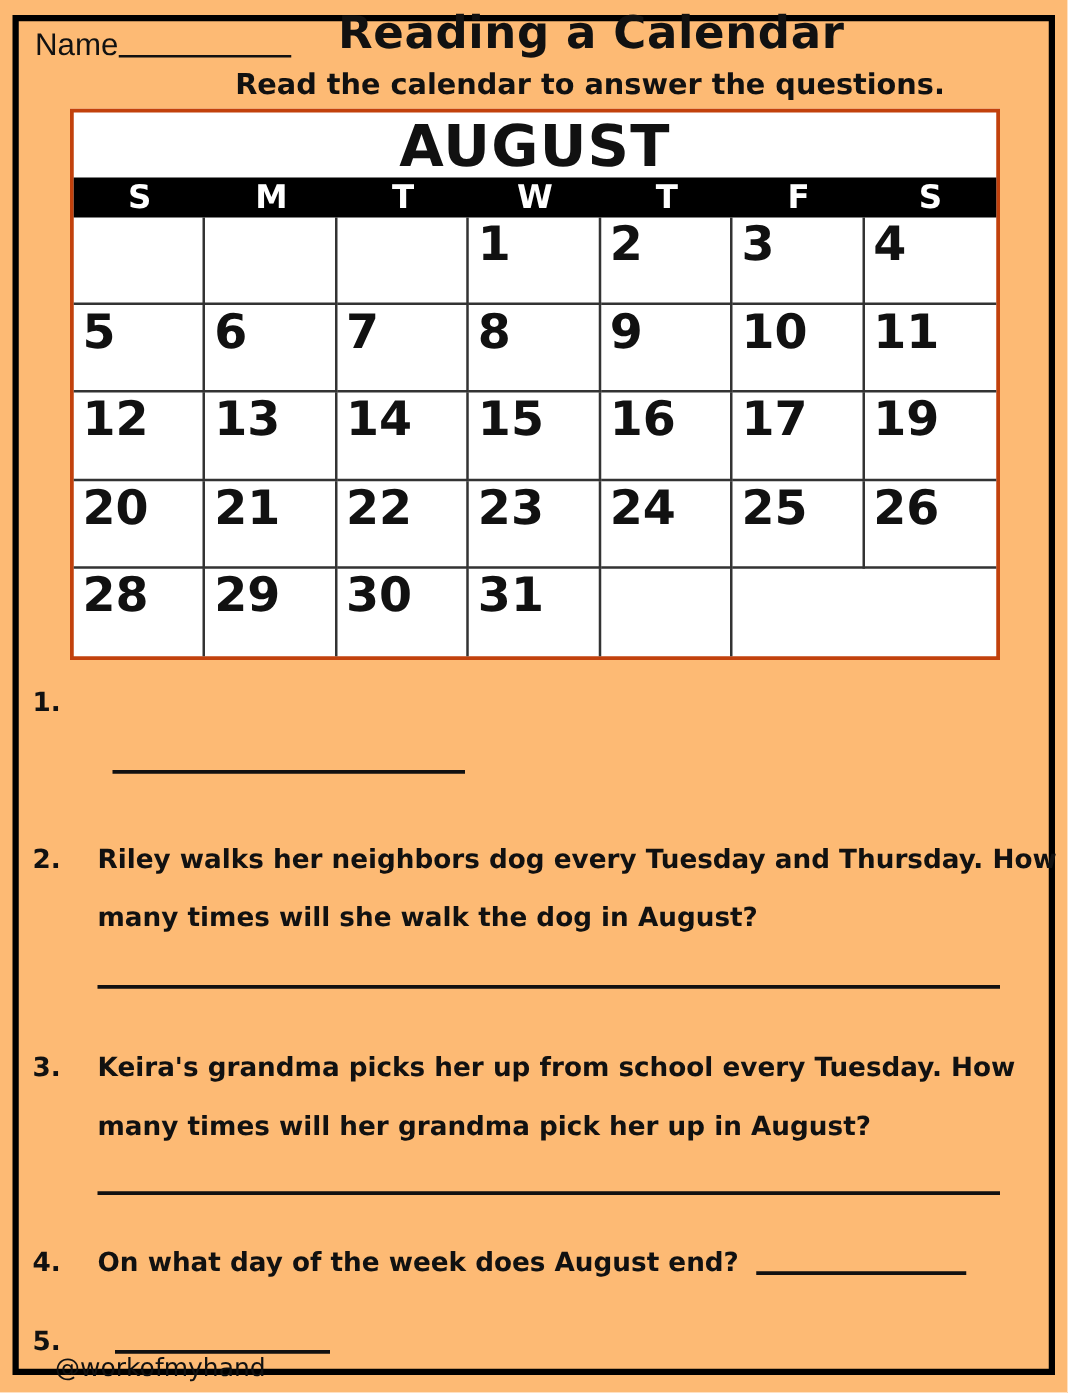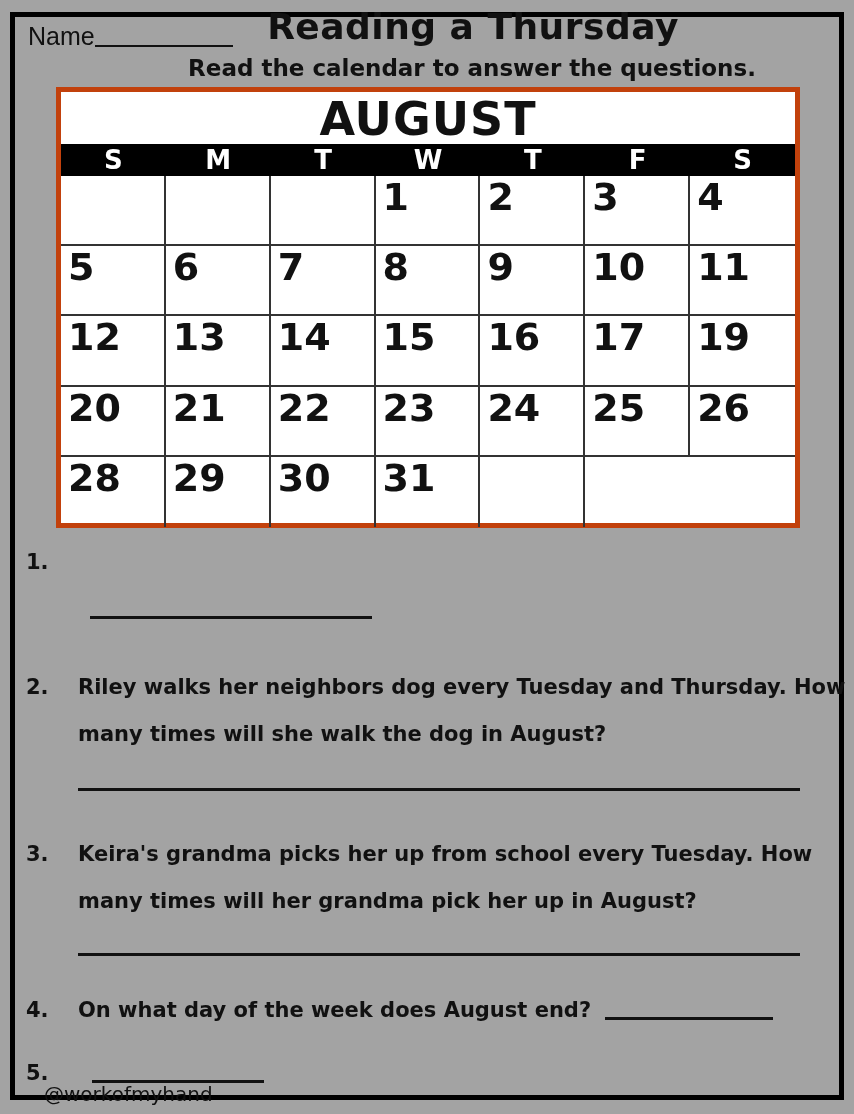--- a/index.html
+++ b/index.html
@@ -1,35 +1,35 @@
 <!DOCTYPE html>
 <html><head>
 <meta charset="utf-8">
 <style>
   html,body{margin:0;padding:0;background:#fff;}
   *{box-sizing:border-box;}
   .page{
-    position:relative;width:854px;height:1114px;background:#a3a3a3;
+    position:relative;width:854px;height:1114px;background:#fdba74;
     font-family:"DejaVu Sans",sans-serif;color:#111;overflow:hidden;
   }
   .sheet-border{
     position:absolute;left:10px;top:12px;width:834px;height:1088px;
     border:5px solid #000;pointer-events:none;
   }
   .name-row{position:absolute;left:28px;top:22px;font-family:"Liberation Sans",sans-serif;
     font-size:25px;font-weight:400;}
   .name-blank{display:inline-block;width:138px;border-bottom:2px solid #111;height:20px;
     transform:translateY(2px);}
   .title{position:absolute;top:6px;left:50%;transform:translateX(calc(-50% + 46px));
     font-size:36px;font-weight:700;white-space:nowrap;letter-spacing:0.5px;}
   .subtitle{position:absolute;top:55px;left:50%;transform:translateX(calc(-50% + 45px));
     font-size:23px;font-weight:600;white-space:nowrap;}
 
   .calendar{position:absolute;left:56px;top:87px;width:744px;height:441px;
-    border:5px solid #c2410c;background:#fff;}
+    border:3px solid #c2410c;background:#fff;}
   .month-bar{height:52px;line-height:54px;text-align:center;font-size:46px;
     font-weight:700;letter-spacing:1px;}
   .dow-bar{height:32px;background:#000;display:grid;grid-template-columns:repeat(7,1fr);}
   .dow-bar div{color:#fff;font-size:26px;font-weight:700;text-align:center;line-height:32px;}
   .weeks{display:grid;grid-template-columns:repeat(7,1fr);grid-auto-rows:70.2px;}
   .weeks div{
     border-right:2px solid #333;border-bottom:2px solid #333;
     font-size:38px;font-weight:600;padding:1px 0 0 7px;line-height:1.1;
   }
   .weeks div:nth-child(7n){border-right:none;}
@@ -45,21 +45,21 @@
   .footer{position:absolute;left:44px;top:1082px;font-size:20px;font-weight:500;}
 </style>
 </head>
 <body>
 
 <div class="page">
   <div class="sheet-border"></div>
 
   <div class="name-row"><span>Name</span><span class="name-blank"></span></div>
 
-  <div class="title">Reading a Thursday</div>
+  <div class="title">Reading a Calendar</div>
   <div class="subtitle">Read the calendar to answer the questions.</div>
 
   <div class="calendar">
     <div class="month-bar">AUGUST</div>
     <div class="dow-bar">
       <div>S</div>
       <div>M</div>
       <div>T</div>
       <div>W</div>
       <div>T</div>

